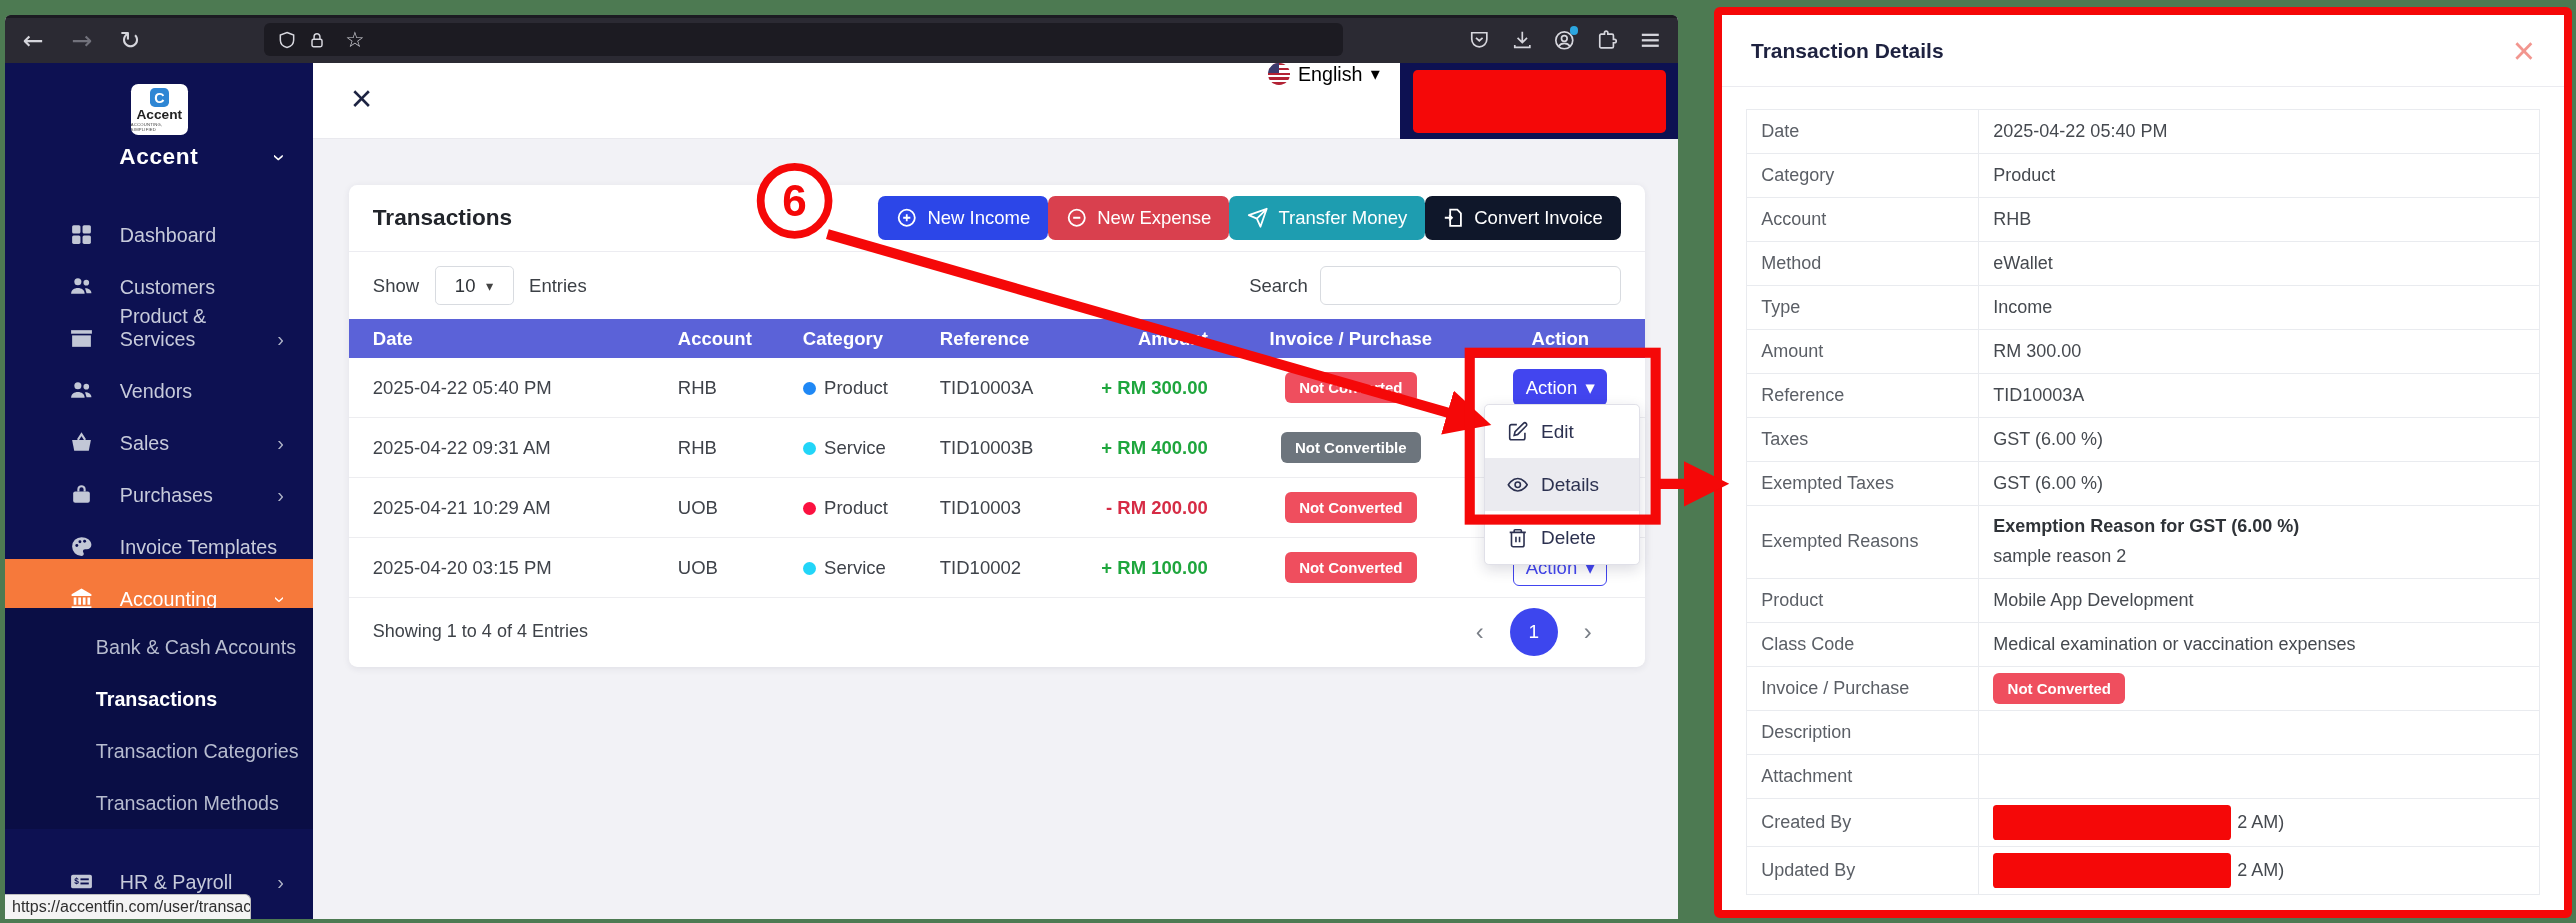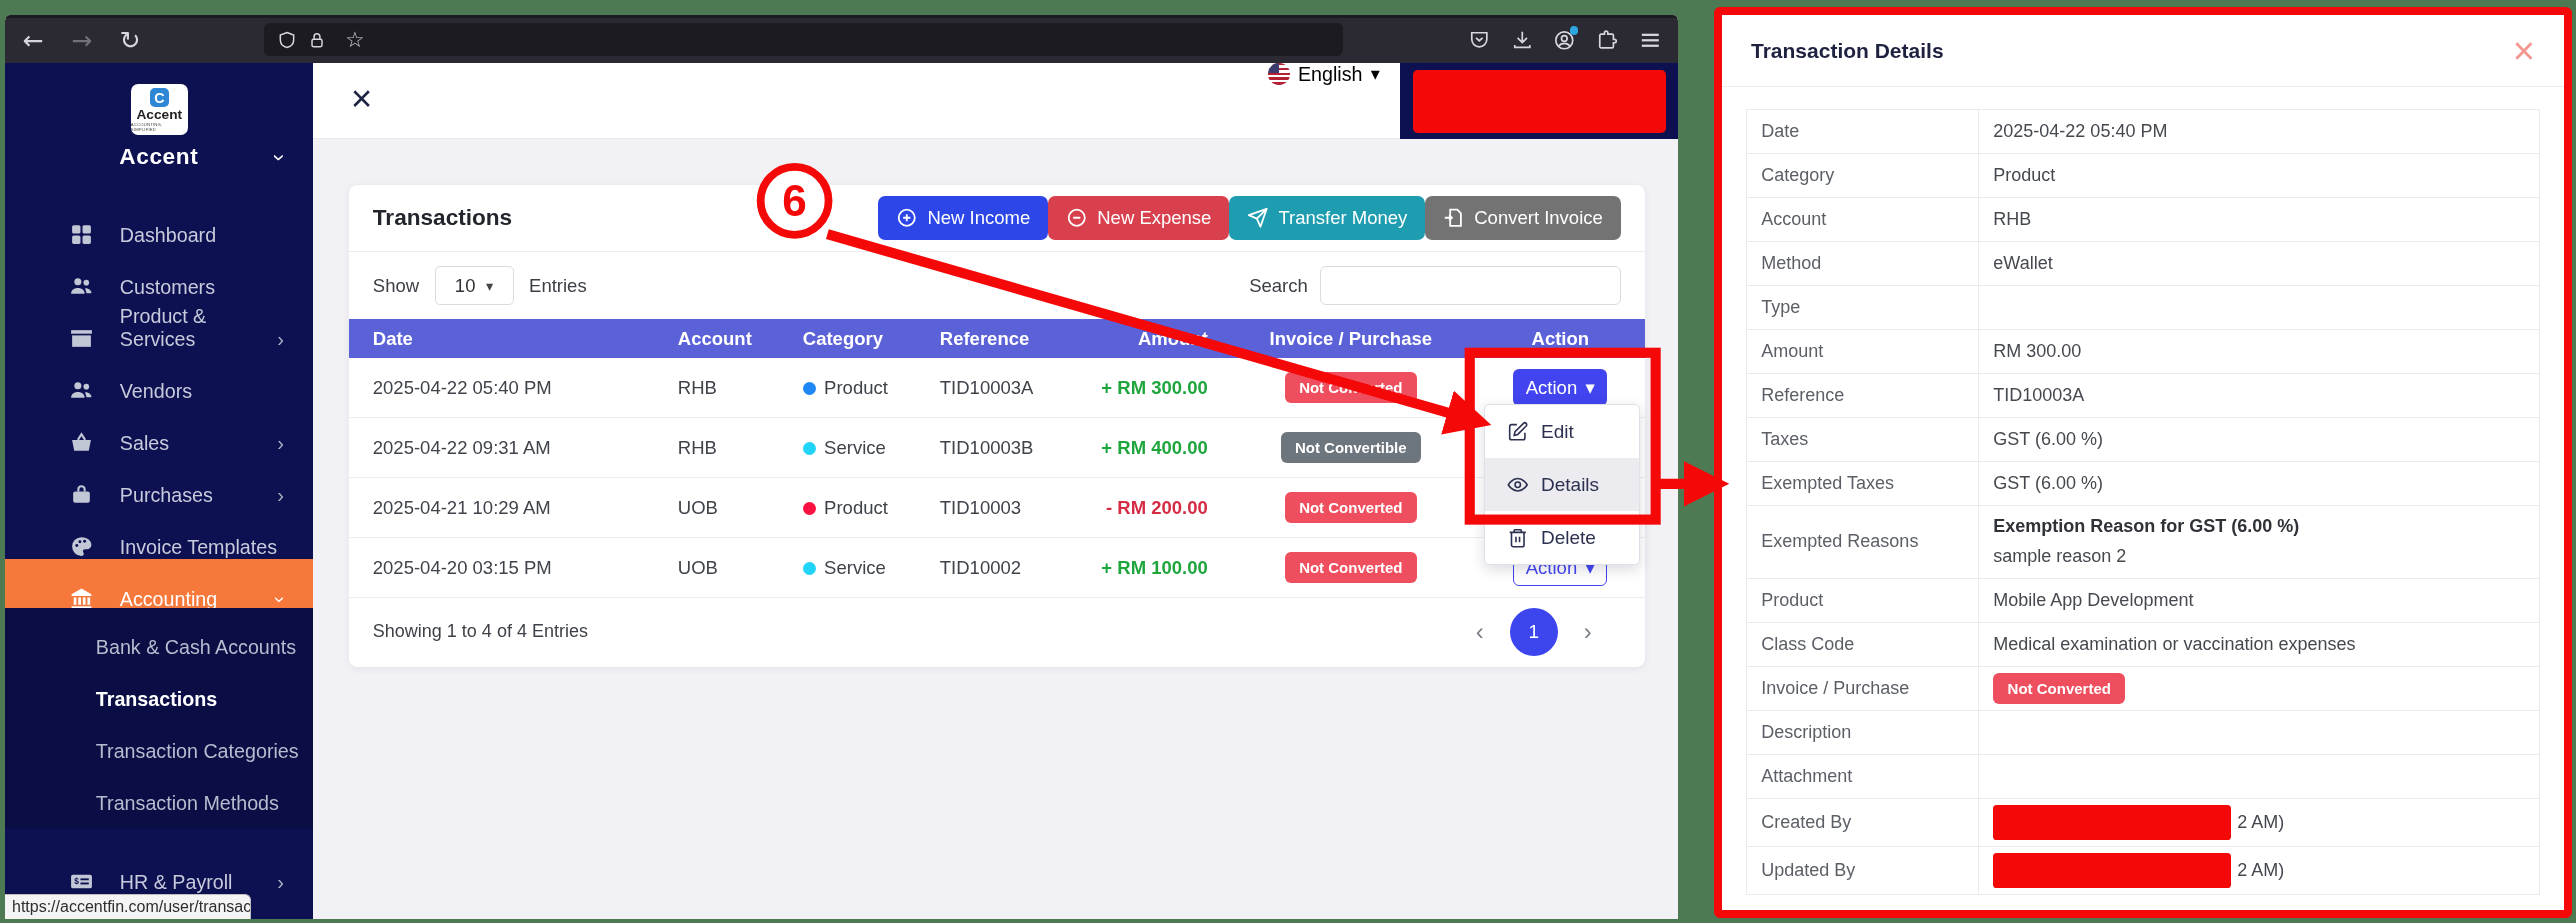--- a/index.html
+++ b/index.html
@@ -54,21 +54,21 @@
 .flag::before{content:"";position:absolute;left:0;top:0;width:11.3px;height:9.5px;background:#3c3b6e}
 .langcaret{font-size:18px}
 .navyblock{position:absolute;right:0;top:0;width:278px;height:76px;background:#0d1152}
 .redactA{position:absolute;left:13.7px;top:6.6px;width:253px;height:63px;background:#f50808;border-radius:4.8px}
 
 .card{position:absolute;left:36px;top:122px;width:1296px;height:482px;background:#fff;border-radius:8.3px;box-shadow:0 1.8px 7.2px rgba(40,40,60,.08);overflow:hidden}
 .card-head{height:67px;border-bottom:1.2px solid #ececf1;display:flex;align-items:center;padding:0 24px}
 .ctitle{font-size:22.6px;font-weight:bold;color:#22252b;flex:1}
 .btn{height:44px;border-radius:7.2px;display:flex;align-items:center;gap:9.5px;padding:0 18px;color:#fff;font-size:18.5px;}
 .btn svg{width:21.5px;height:21.5px}
-.btn.income{background:#2c46e8}.btn.expense{background:#d9404e}.btn.transfer{background:#1e9db0}.btn.convert{background:#737373}
+.btn.income{background:#2c46e8}.btn.expense{background:#d9404e}.btn.transfer{background:#1e9db0}.btn.convert{background:#0f172a}
 .controls{height:67px;display:flex;align-items:center;padding:0 24px;font-size:18.5px;color:#3c4046}
 .selbox{width:79px;height:39px;border:1.2px solid #d8dbe0;border-radius:4.8px;display:flex;align-items:center;justify-content:center;gap:10.7px;margin:0 15.5px;color:#2f3338}
 .selcaret{font-size:14.3px;color:#444}
 .searchwrap{margin-left:auto;display:flex;align-items:center;gap:12px}
 .searchinput{width:301px;height:39px;border:1.2px solid #d8dbe0;border-radius:6px;background:#fff;font-size:18px;padding:0 9.5px;outline:none}
 .grid{display:grid;grid-template-columns:305px 125px 137px 143px 143px 250px 1fr;align-items:center;padding-left:24px}
 .thead{height:39px;background:#5b62d8;color:#fff;font-size:18.5px;font-weight:600}
 .trow{height:60px;background:#fff;border-bottom:1.2px solid #ededf0;font-size:18.5px;color:#3f434a}
 .c-amount{text-align:right;padding-right:18px;font-weight:bold}
 .c-amount.pos{color:#1ea63d}.c-amount.neg{color:#d62b45}
@@ -461,20 +461,21 @@
     <div class="prow">
           <span class="plabel">Account</span>
           <span class="pvalue">RHB</span>
         </div>
     <div class="prow">
           <span class="plabel">Method</span>
           <span class="pvalue">eWallet</span>
         </div>
     <div class="prow">
           <span class="plabel">Type</span>
+          <span class="pvalue">Income</span>
         </div>
     <div class="prow">
           <span class="plabel">Amount</span>
           <span class="pvalue">RM 300.00</span>
         </div>
     <div class="prow">
           <span class="plabel">Reference</span>
           <span class="pvalue">TID10003A</span>
         </div>
     <div class="prow">

